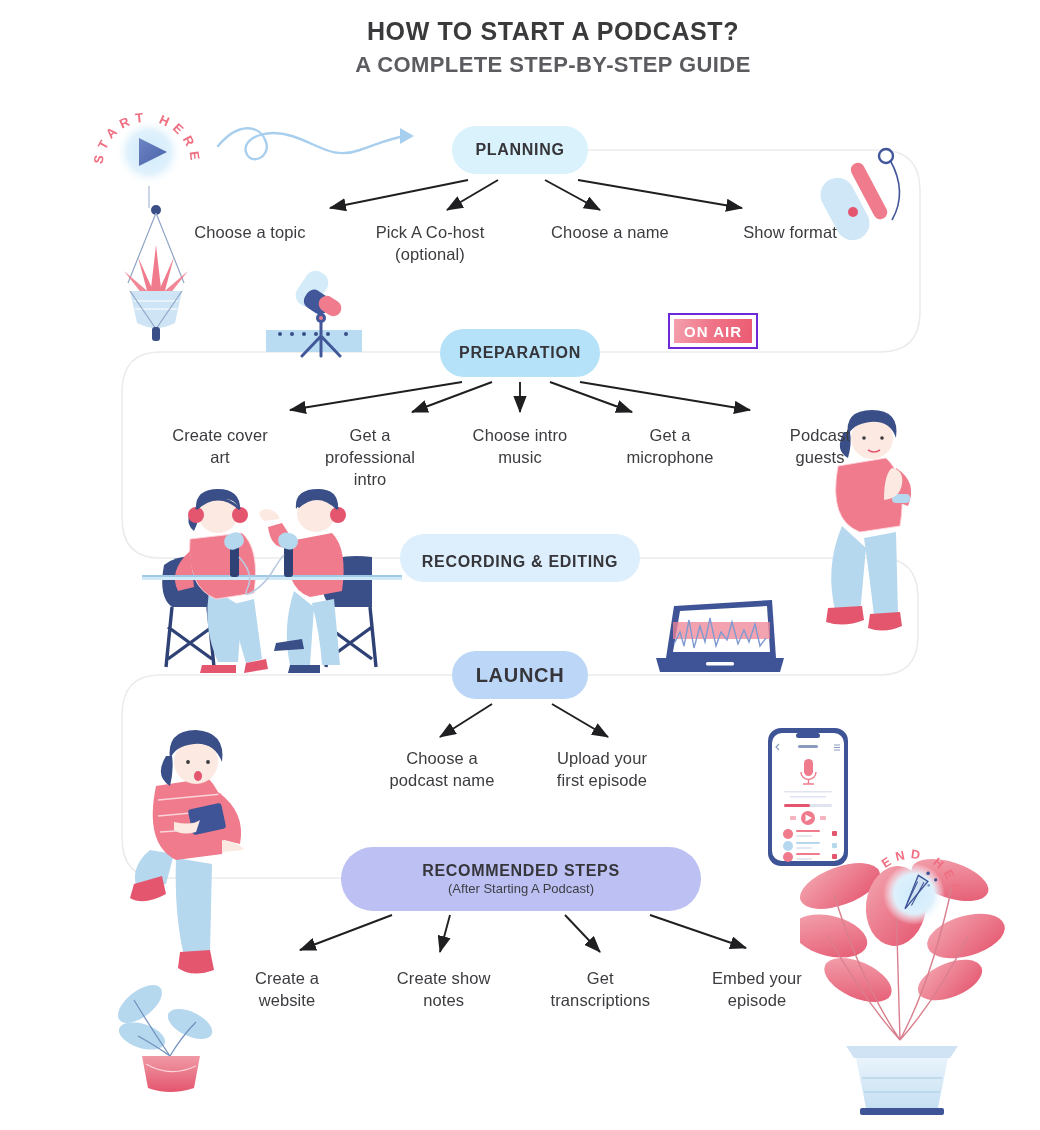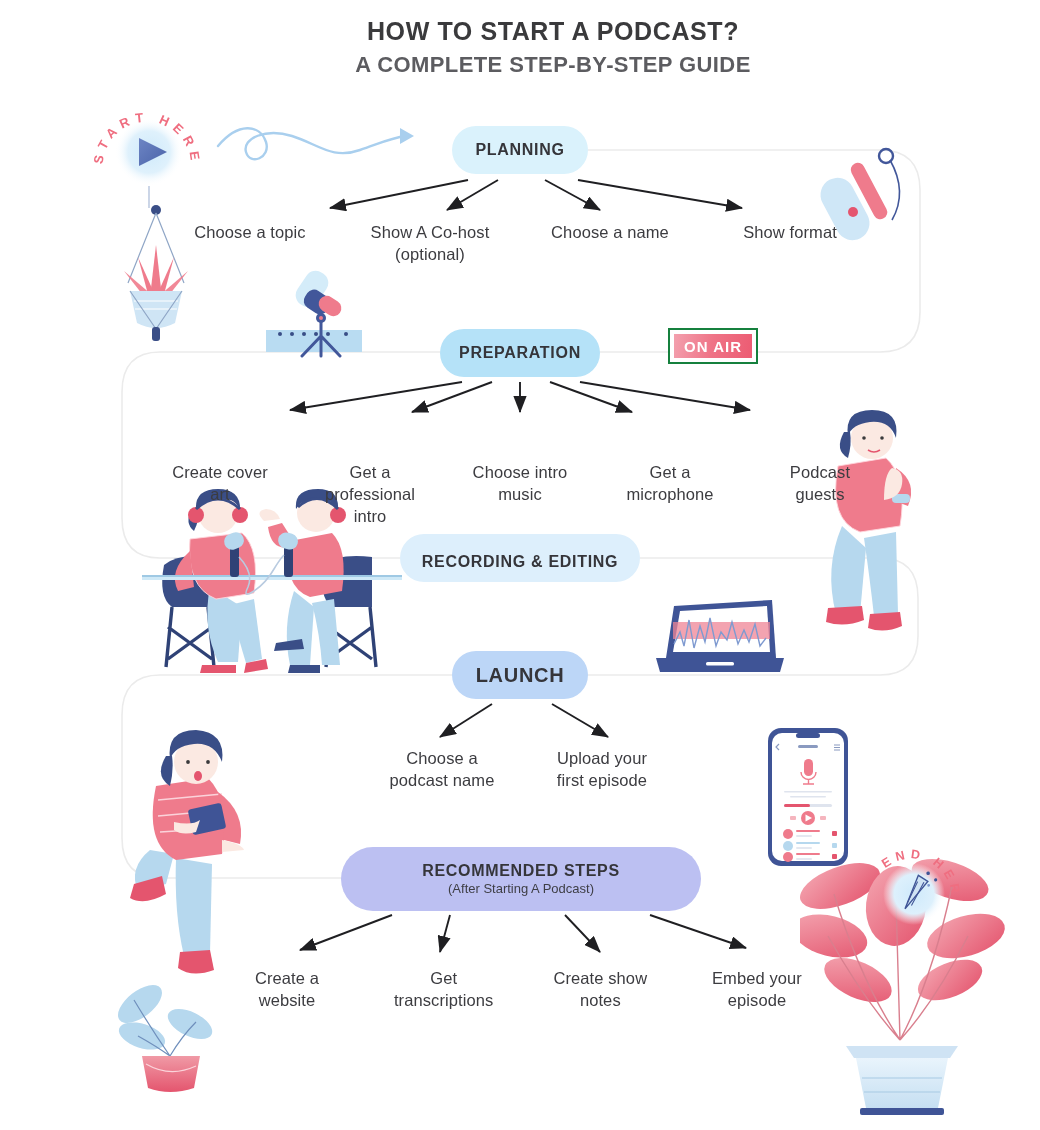--- a/index.html
+++ b/index.html
@@ -46,30 +46,30 @@
 
   
   .row{position:absolute;display:flex;z-index:4;}
   .step{
     text-align:center;font-size:16.5px;line-height:1.32;color:#3c3c40;
     letter-spacing:.1px;
   }
   #row-planning{left:170px;top:222px;width:700px;justify-content:space-between;}
   #row-planning .step{width:160px;}
   #row-preparation{left:150px;top:425px;width:740px;justify-content:space-between;}
-  #row-preparation .step{width:140px;margin-top:37px;}
+  #row-preparation .step{width:140px;}
   #row-launch{left:372px;top:748px;width:300px;justify-content:space-between;}
   #row-launch .step{width:140px;}
   #row-recommended{left:212px;top:968px;width:620px;justify-content:space-between;}
   #row-recommended .step{width:150px;}
 
   
   #on-air{
-    position:absolute;left:668px;top:328px;width:90px;height:36px;
-    border:2px solid #15803d;background:#fff;padding:4px;box-sizing:border-box;z-index:6;
+    position:absolute;left:668px;top:313px;width:90px;height:36px;
+    border:2px solid #6d28d9;background:#fff;padding:4px;box-sizing:border-box;z-index:6;
   }
   #on-air .inner{
     width:100%;height:100%;
     background:linear-gradient(100deg,#f3a0ae 0%,#ef7487 48%,#ec5b72 100%);
     display:flex;align-items:center;justify-content:center;
   }
   #on-air .inner span{
     color:#fff;font-size:15px;font-weight:bold;letter-spacing:1px;
   }
 
@@ -458,21 +458,21 @@
   <div class="pl-main">RECOMMENDED STEPS</div>
   <div class="pl-sub">(After Starting A Podcast)</div>
 </div>
 
 <div class="row" id="row-planning">
   <div class="step">
     <div>Choose a topic</div>
     <div></div>
   </div>
   <div class="step">
-    <div>Show A Co-host</div>
+    <div>Pick A Co-host</div>
     <div>(optional)</div>
   </div>
   <div class="step">
     <div>Choose a name</div>
     <div></div>
   </div>
   <div class="step">
     <div>Show format</div>
     <div></div>
   </div>
@@ -512,24 +512,24 @@
     <div>first episode</div>
   </div>
 </div>
 
 <div class="row" id="row-recommended">
   <div class="step">
     <div>Create a</div>
     <div>website</div>
   </div>
   <div class="step">
+    <div>Create show</div>
+    <div>notes</div>
+  </div>
+  <div class="step">
     <div>Get</div>
     <div>transcriptions</div>
   </div>
   <div class="step">
-    <div>Create show</div>
-    <div>notes</div>
-  </div>
-  <div class="step">
     <div>Embed your</div>
     <div>episode</div>
   </div>
 </div>
 
 </body></html>

